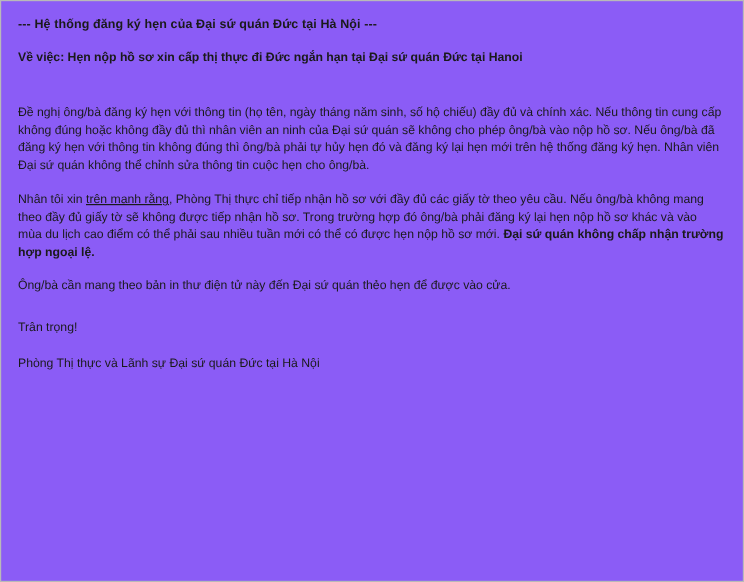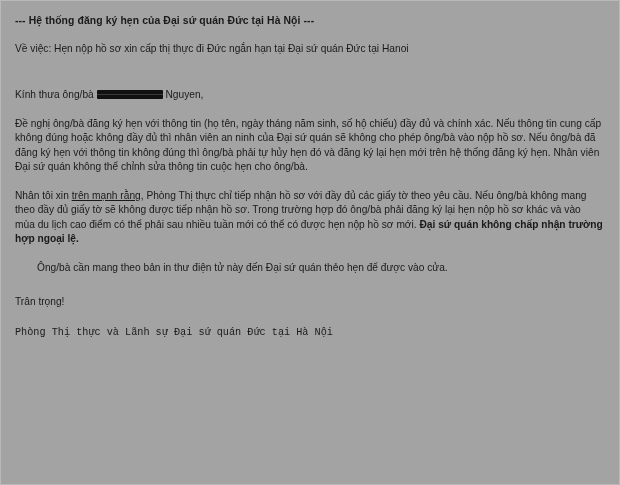--- a/index.html
+++ b/index.html
@@ -12,21 +12,21 @@
     background: #ffffff;
     font-family: "Liberation Sans", sans-serif;
     overflow: hidden;
   }
   .page {
     position: relative;
     width: 620px;
     height: 485px;
     box-sizing: border-box;
     border: 1px solid #b9b9b9;
-    background: #a3a3a3;
+    background: #8b5cf6;
   }
   .doc {
     position: absolute;
     left: 0;
     top: 0;
     right: 0;
     bottom: 0;
     padding: 13px 16px 8px 14px;
     box-sizing: border-box;
     color: #1a1a1a;
@@ -38,20 +38,21 @@
     font-size: 10.4px;
     margin: 0 0 13px 0;
     letter-spacing: 0.1px;
   }
   p {
     margin: 0 0 14px 0;
     text-align: left;
   }
   .subject {
     margin-bottom: 32px;
+    font-weight: bold;
   }
   .greeting {
     margin-bottom: 14px;
   }
   .blk {
     background: #111111;
     color: #111111;
     display: inline-block;
     vertical-align: -1px;
     border-radius: 1px;
@@ -82,42 +83,35 @@
   }
   strong {
     font-weight: bold;
   }
   .regards {
     margin-bottom: 16px;
     margin-top: 20px;
   }
   .signature {
     margin-bottom: 12px;
-    font-family: Liberation Mono, monospace;
   }
   .gap-big {
     margin-bottom: 20px;
-    margin-left: 22px;
   }
 </style>
 </head>
 <body>
 
 <div class="page">
   <div class="doc">
 
     <p class="hdr">--- Hệ thống đăng ký hẹn của Đại sứ quán Đức tại Hà Nội ---</p>
 
     <p class="subject">Về việc: Hẹn nộp hồ sơ xin cấp thị thực đi Đức ngắn hạn tại Đại sứ quán Đức tại Hanoi</p>
 
-    <p class="greeting">
-      <span>Kính thưa ông/bà</span>
-      <span class="blk name"></span>
-      <span>Nguyen,</span>
-    </p>
 
 
 
     <p>Đề nghị ông/bà đăng ký hẹn với thông tin (họ tên, ngày tháng năm sinh, số hộ chiếu) đầy đủ và chính xác. Nếu thông tin cung cấp không đúng hoặc không đầy đủ thì nhân viên an ninh của Đại sứ quán sẽ không cho phép ông/bà vào nộp hồ sơ. Nếu ông/bà đã đăng ký hẹn với thông tin không đúng thì ông/bà phải tự hủy hẹn đó và đăng ký lại hẹn mới trên hệ thống đăng ký hẹn. Nhân viên Đại sứ quán không thể chỉnh sửa thông tin cuộc hẹn cho ông/bà.</p>
 
     <p>
       <span>Nhân tôi xin</span>
       <em class="u">trên mạnh rằng</em><span>, Phòng Thị thực chỉ tiếp nhận hồ sơ với đầy đủ các giấy tờ theo yêu cầu. Nếu ông/bà không mang theo đầy đủ giấy tờ sẽ không được tiếp nhận hồ sơ. Trong trường hợp đó ông/bà phải đăng ký lại hẹn nộp hồ sơ khác và vào mùa du lịch cao điểm có thể phải sau nhiều tuần mới có thể có được hẹn nộp hồ sơ mới.</span>
       <strong>Đại sứ quán không chấp nhận trường hợp ngoại lệ.</strong>
     </p>

